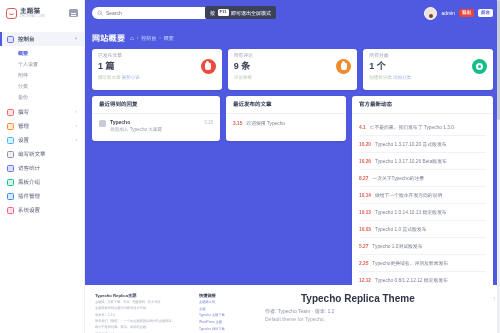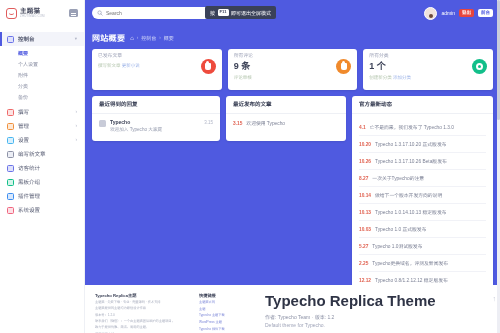--- a/index.html
+++ b/index.html
@@ -172,21 +172,21 @@
     background:#ffffff;padding:8px 10px 0 10px;box-sizing:border-box;
     display:flex;gap:14px;height:48px;position:relative;
   }
   .fcol{display:flex;flex-direction:column;gap:2px;}
   .fcol-a{width:90px;}
   .fcol-b{width:48px;}
   .f-h{font-size:4.2px;font-weight:700;color:#3c4257;line-height:1.2;}
   .f-l{font-size:3.2px;color:#a9aebe;line-height:1.35;}
   .f-link{font-size:3.2px;color:#7e88d8;line-height:1.45;}
   .theme-info{margin-left:4px;}
-  .theme-name{font-size:15px;font-weight:700;color:#2f3446;line-height:1.1;}
+  .theme-name{font-size:10px;font-weight:700;color:#2f3446;line-height:1.1;margin-left:36px;}
   .theme-meta{font-size:5px;color:#8d92a6;margin-top:3px;}
   .theme-desc{font-size:5px;color:#a0a5b9;margin-top:2px;}
   .scroll-top{
     position:absolute;right:4px;top:10px;font-size:7px;color:#c2c6d4;cursor:pointer;
   }
   .vbar{
     position:absolute;right:0;top:0;width:3px;height:333px;background:#edeef4;
   }
   .vbar i{position:absolute;top:0;left:0;width:3px;height:120px;background:#c9ccdb;border-radius:2px;display:block;}
 </style>
@@ -301,20 +301,21 @@
           <span>控制台</span>
           <span class="crumb-sep">›</span>
           <span>概要</span>
         </span>
       </div>
 
       <div class="stats">
 
         <div class="stat">
           <div class="stat-label">已发布文章</div>
+          <div class="stat-value">1 篇</div>
           <div class="stat-links">
             <span>撰写新文章</span>
             <em>更新小说</em>
           </div>
           <span class="stat-ico red">
               <span class="thumb"></span>
             </span>
         </div>
 
         <div class="stat">

